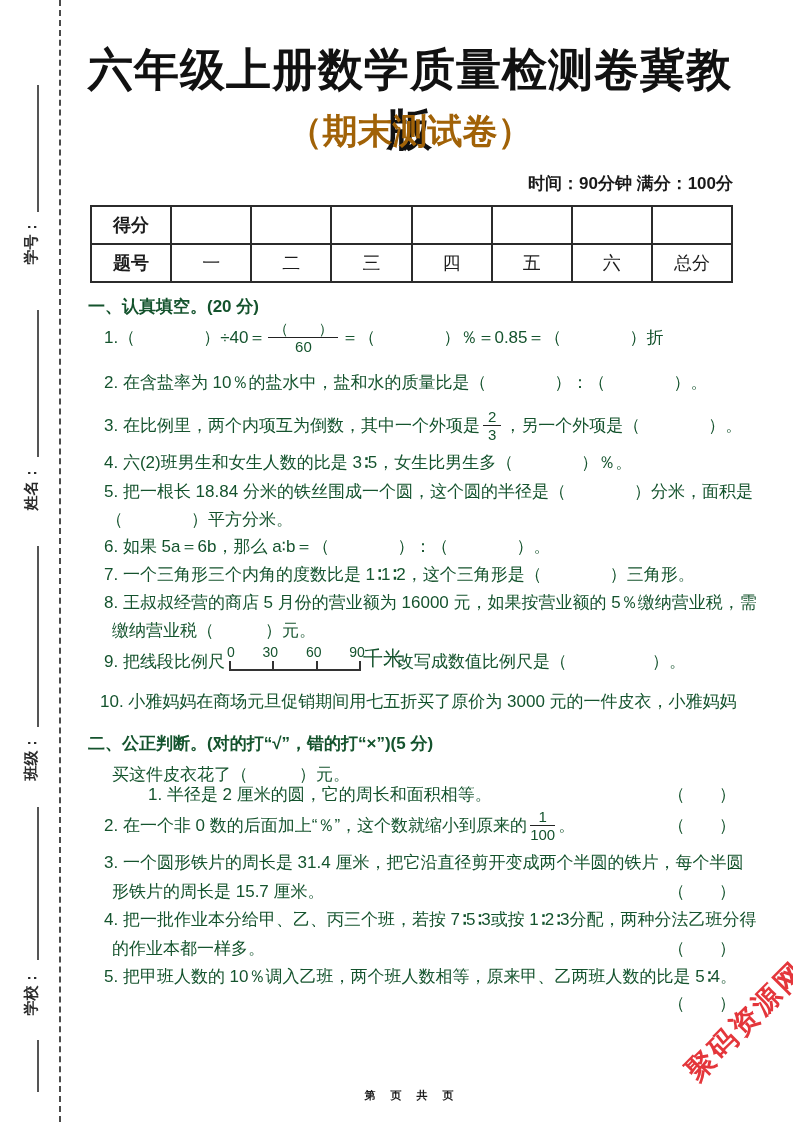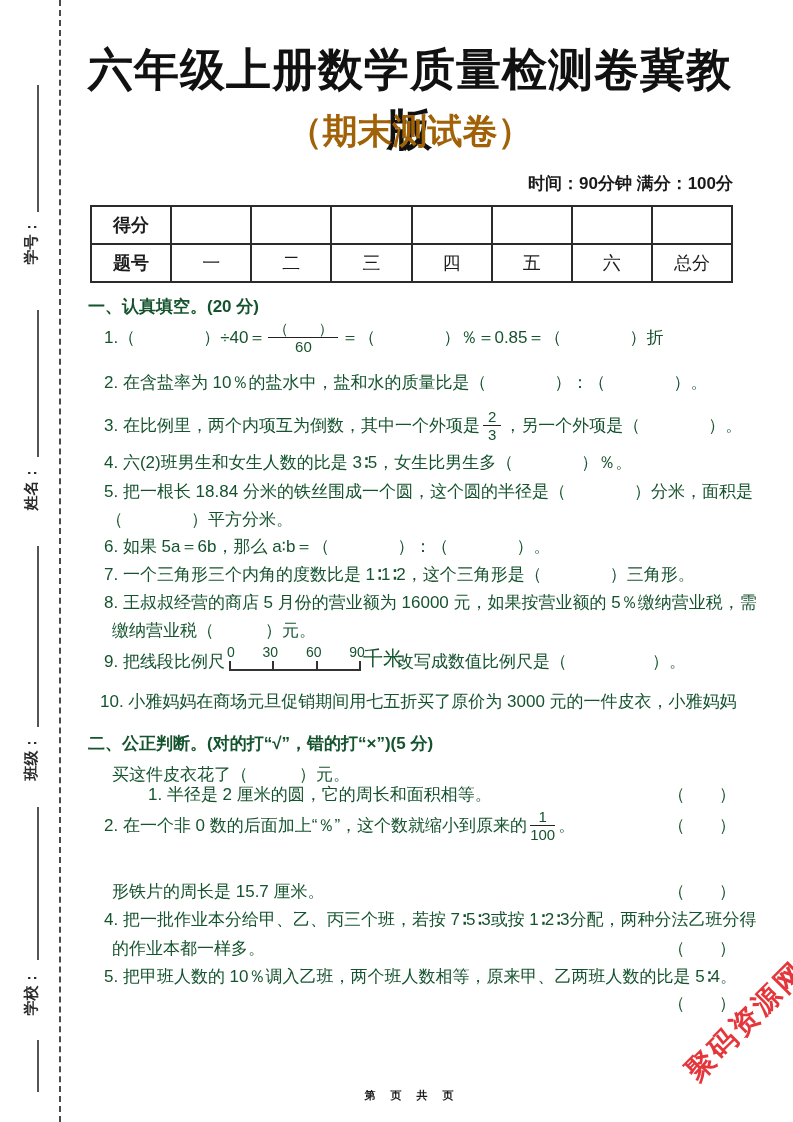--- a/index.html
+++ b/index.html
@@ -207,20 +207,21 @@
   <div class="line with-paren flexline" style="top:808px;left:104px;">
     <span>2. 在一个非 0 数的后面加上“％”，这个数就缩小到原来的</span>
     <span class="frac">
       <span class="num">1</span>
       <span class="den">100</span>
     </span>
     <span>。</span>
     <span class="paren">（　　）</span>
   </div>
 
+  <div class="line" style="top:852px;left:104px;">3. 一个圆形铁片的周长是 31.4 厘米，把它沿直径剪开变成两个半圆的铁片，每个半圆</div>
   <div class="line with-paren" style="top:881px;left:112px;">
     <span>形铁片的周长是 15.7 厘米。</span>
     <span class="paren">（　　）</span>
   </div>
 
   <div class="line" style="top:909px;left:104px;">4. 把一批作业本分给甲、乙、丙三个班，若按 7∶5∶3或按 1∶2∶3分配，两种分法乙班分得</div>
   <div class="line with-paren" style="top:938px;left:112px;">
     <span>的作业本都一样多。</span>
     <span class="paren">（　　）</span>
   </div>

